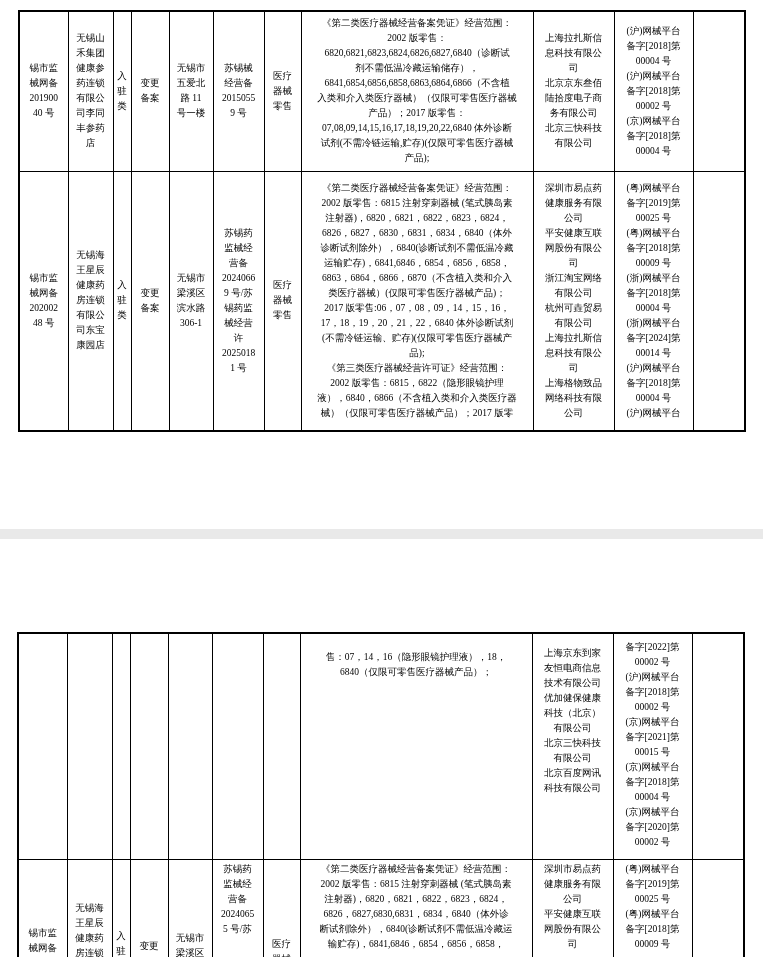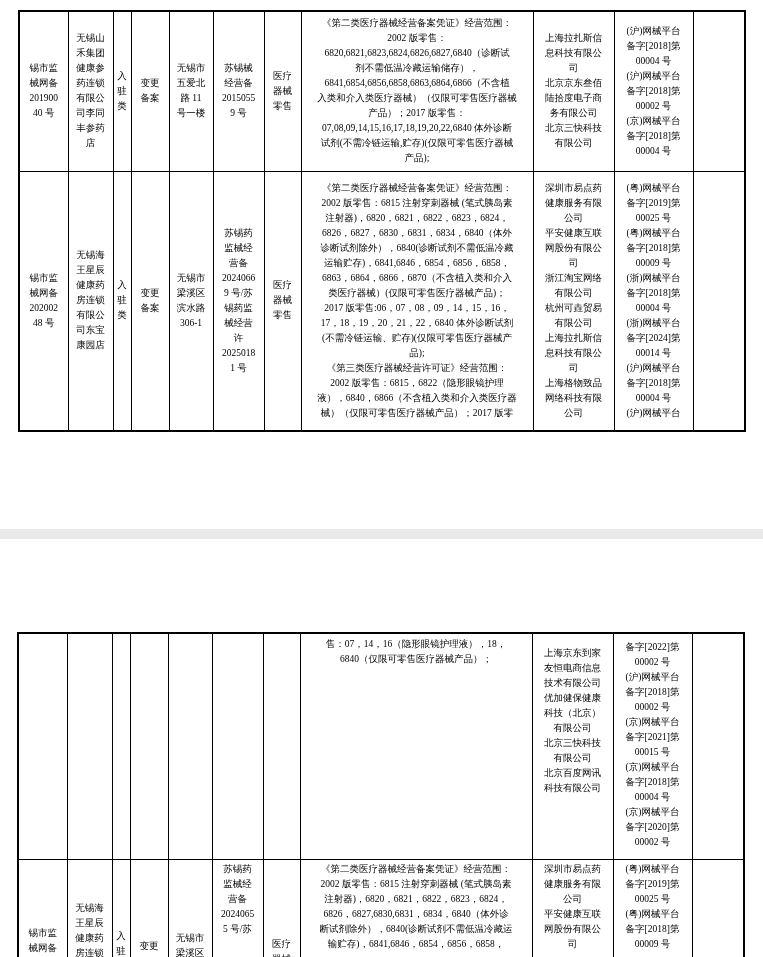--- a/index.html
+++ b/index.html
@@ -221,21 +221,21 @@
     </colgroup>
     <tbody>
         <tr class="cont-row" style="height:226px">
       <td></td>
       <td></td>
       <td></td>
       <td></td>
       <td></td>
       <td></td>
       <td></td>
-      <td style="padding-top:3px">售：07，14，16（隐形眼镜护理液），18，
+      <td style="padding-top:16px">售：07，14，16（隐形眼镜护理液），18，
 6840（仅限可零售医疗器械产品）；</td>
       <td style="padding-top:12px">上海京东到家
 友恒电商信息
 技术有限公司
 优加健保健康
 科技（北京）
 有限公司
 北京三快科技
 有限公司
 北京百度网讯

